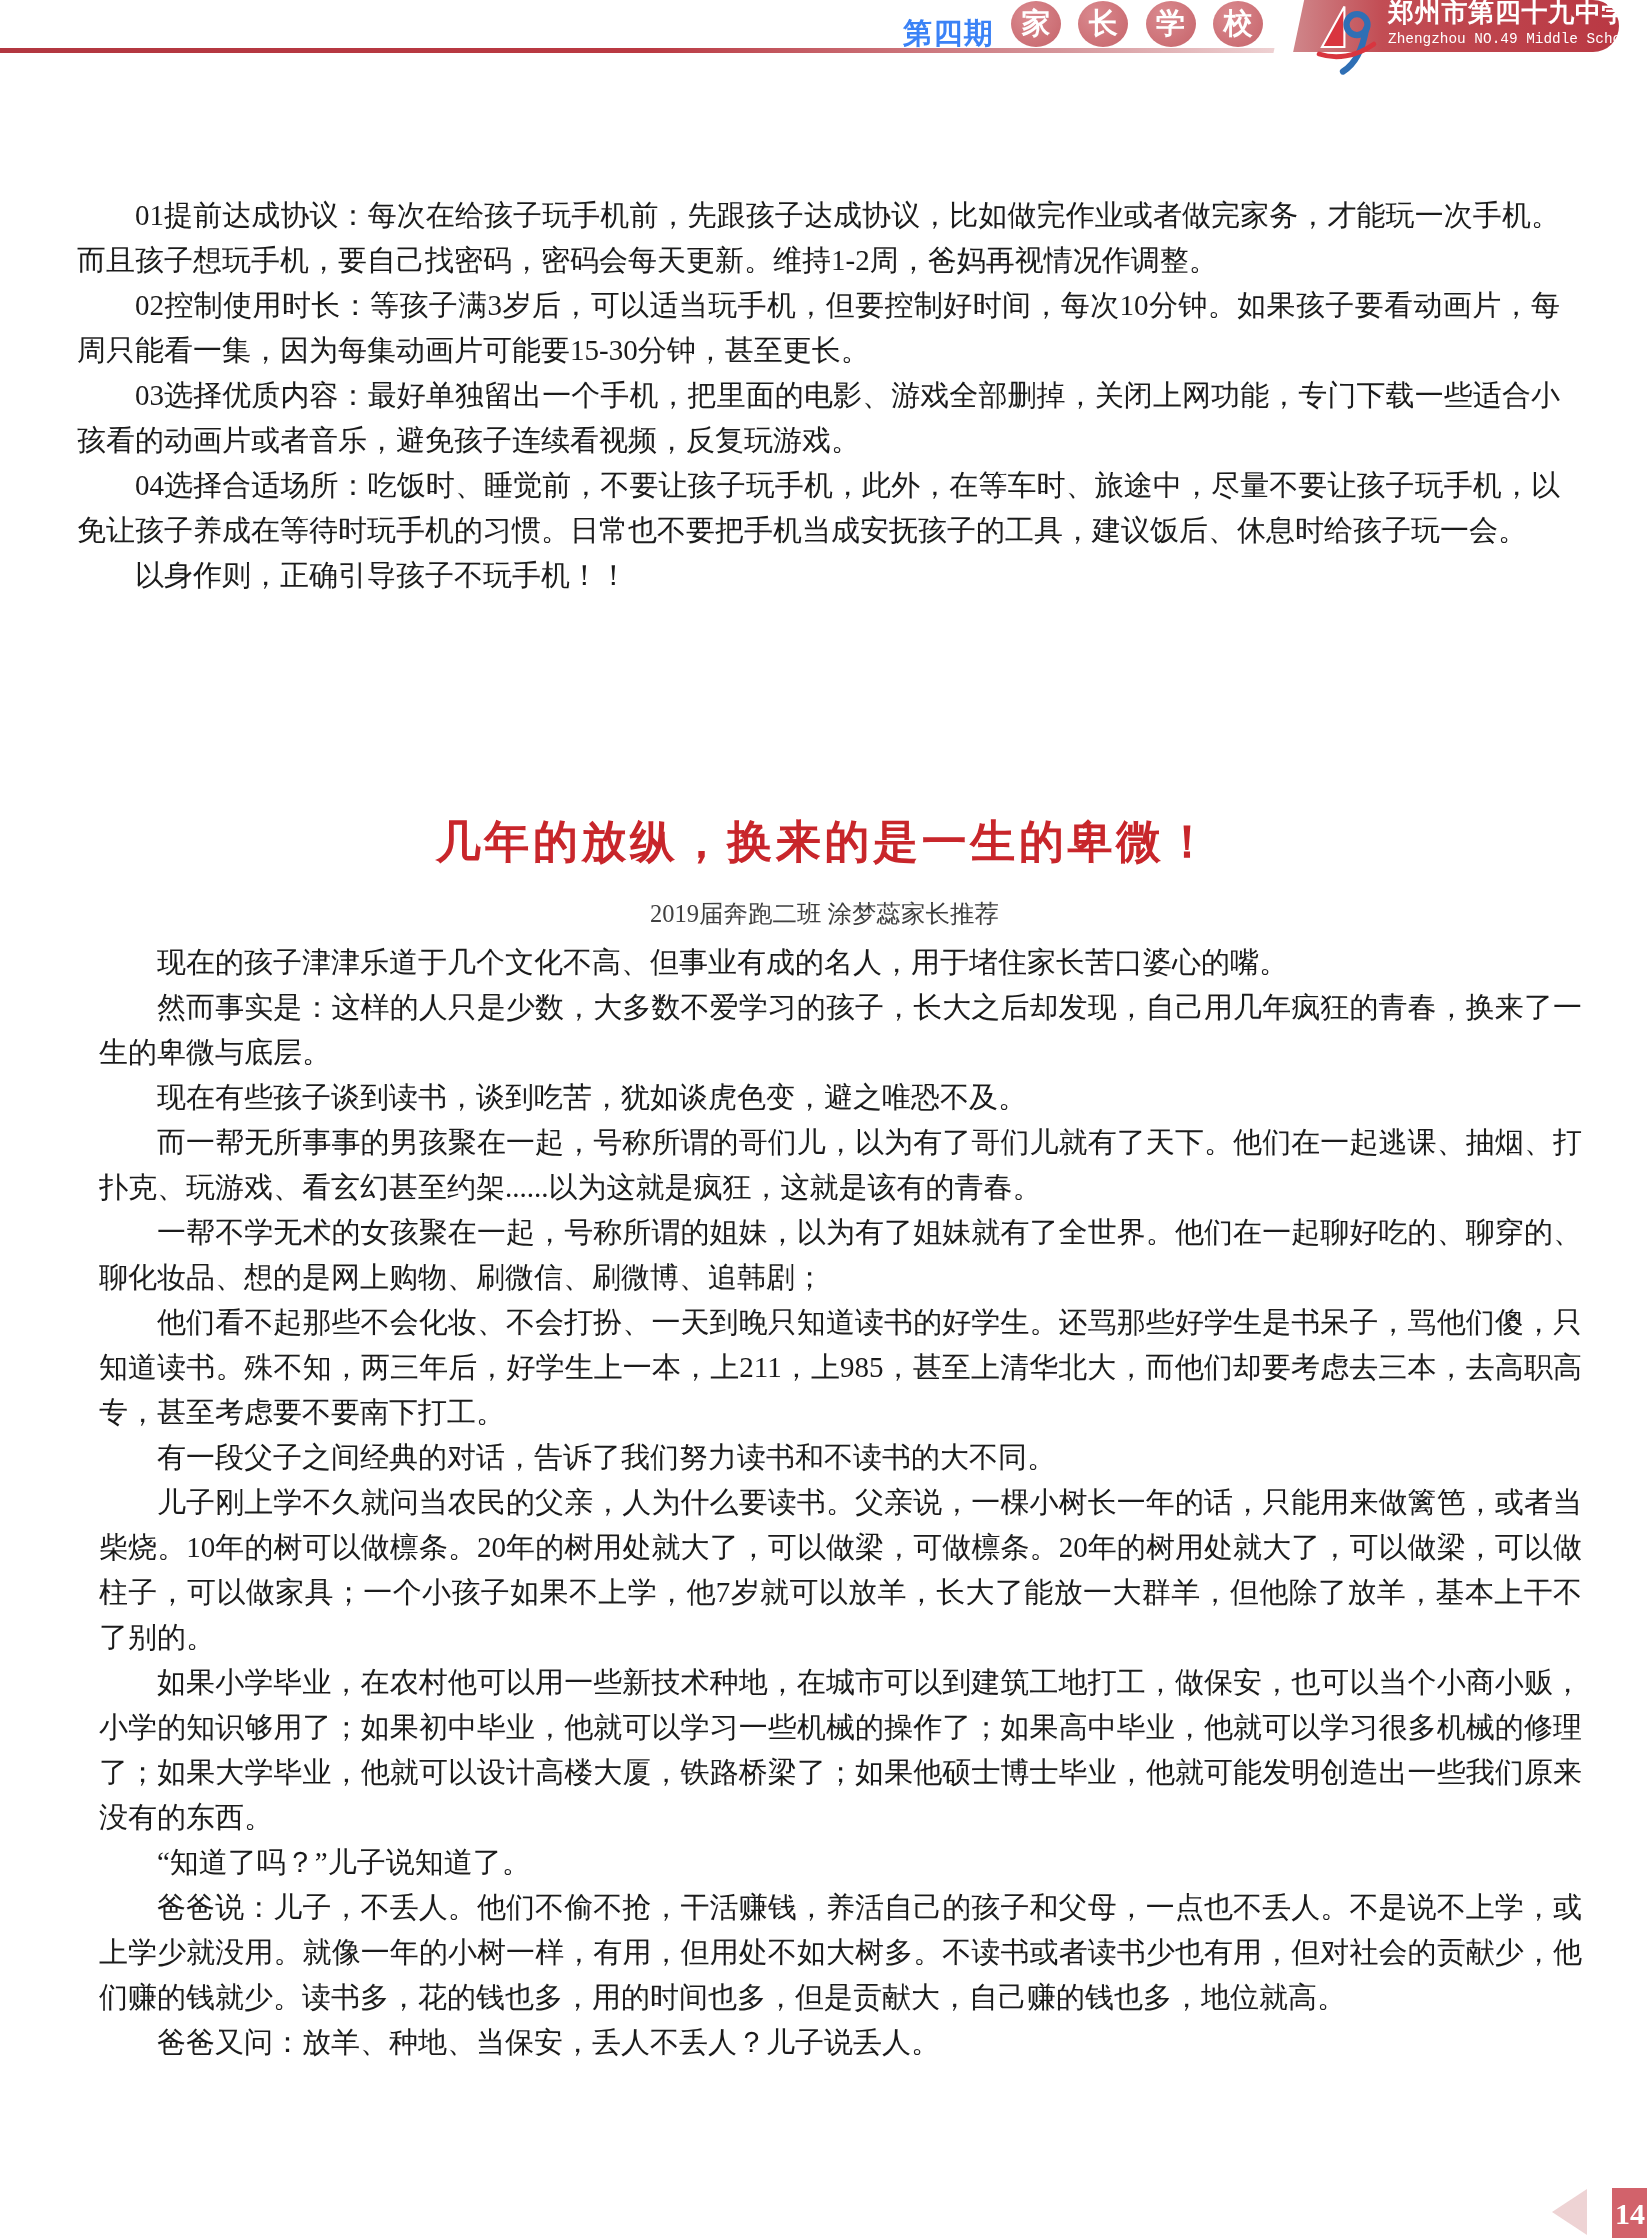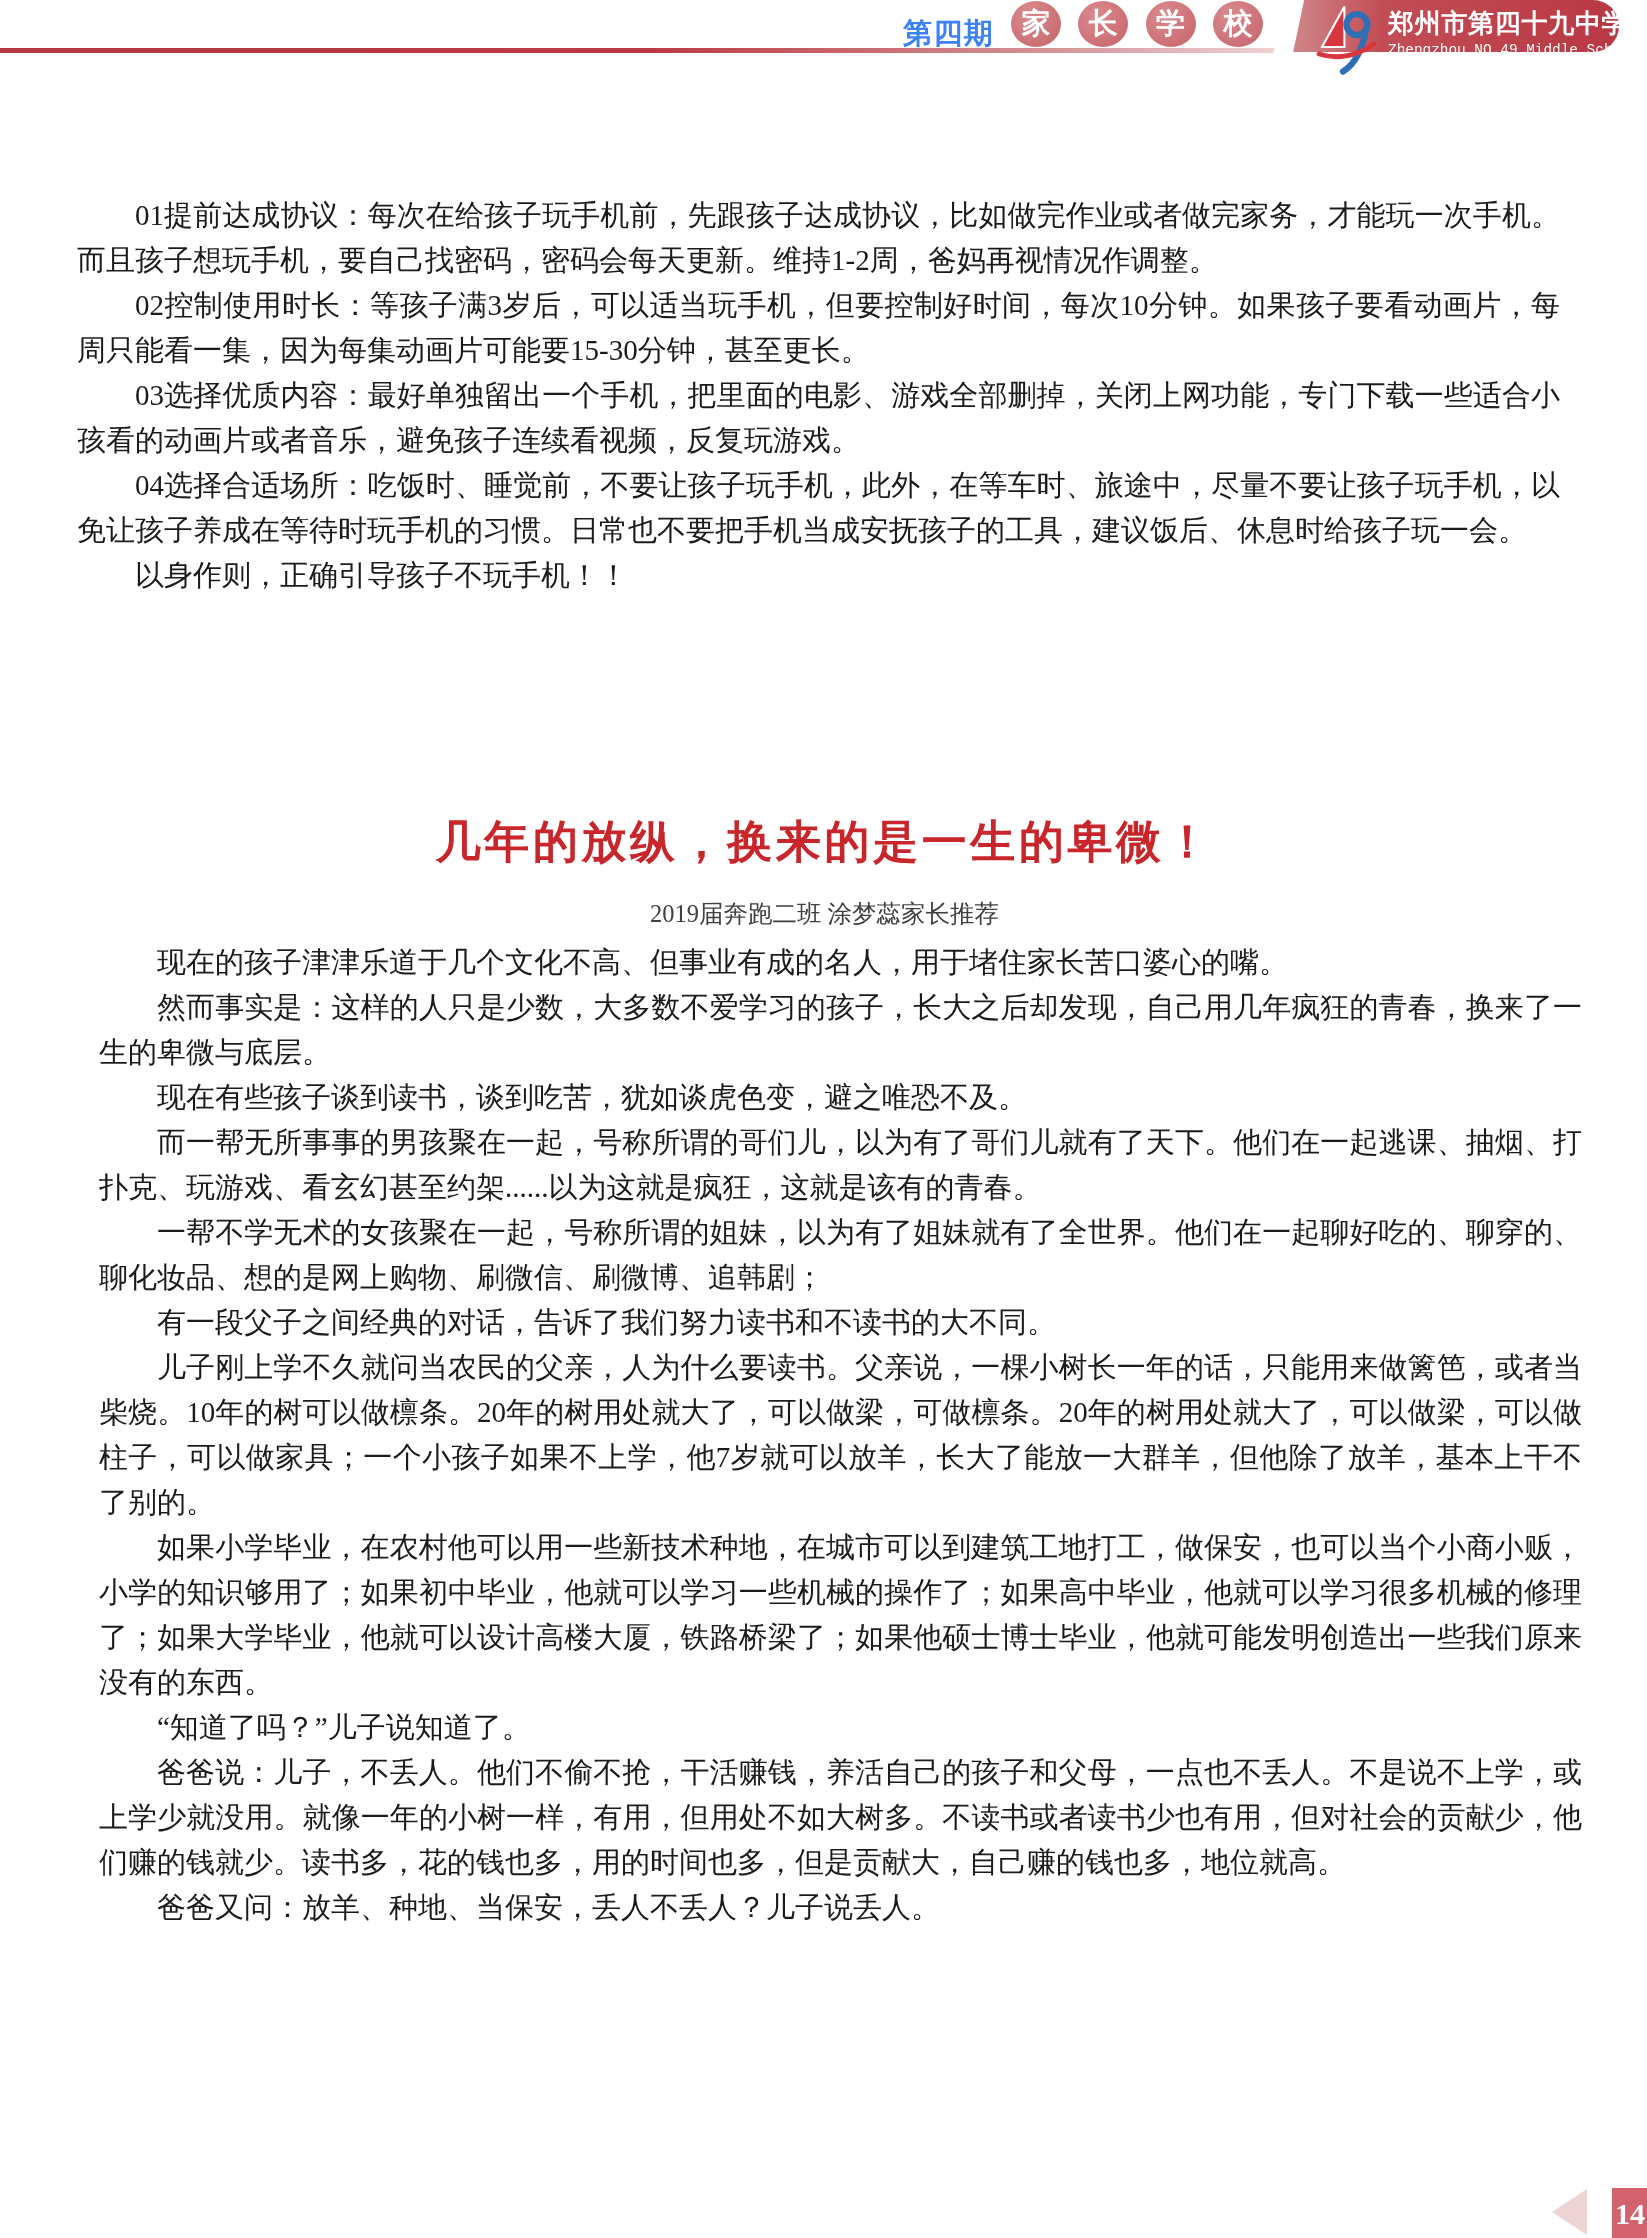--- a/index.html
+++ b/index.html
@@ -30,21 +30,21 @@
   .band{
     position:absolute;left:1290px;top:0;width:329px;height:52px;
     background:linear-gradient(90deg,#d0888c 0%,#c24d54 28%,#b93843 100%);
     border-radius:2.9px 29px 29px 2.9px;
   }
   .band::before{ 
     content:"";position:absolute;left:-11.5px;top:-5.8px;width:19px;height:68px;
     background:#fff;transform:rotate(12deg);
   }
   .band .logo{position:absolute;left:24.5px;top:2.9px;width:63px;height:74px;}
-  .band .names{position:absolute;left:98px;top:11px;color:#fff;line-height:1;}
+  .band .names{position:absolute;left:98px;top:0;color:#fff;line-height:1;}
   .band .cn{font-size:26px;font-weight:bold;letter-spacing:0.7px;white-space:nowrap;}
   .band .en{
     font-size:14.4px;margin-top:5.8px;white-space:nowrap;
     font-family:Liberation Mono, monospace;
   }
 
   
   .sec1{
     position:absolute;left:77px;top:193px;width:1483px;
     font-size:29px;line-height:45px;text-align:justify;
@@ -118,20 +118,21 @@
 
 <div class="art-title">几年的放纵，换来的是一生的卑微！</div>
 <div class="art-byline">2019届奔跑二班 涂梦蕊家长推荐</div>
 
 <div class="sec2">
   <p>现在的孩子津津乐道于几个文化不高、但事业有成的名人，用于堵住家长苦口婆心的嘴。</p>
   <p>然而事实是：这样的人只是少数，大多数不爱学习的孩子，长大之后却发现，自己用几年疯狂的青春，换来了一生的卑微与底层。</p>
   <p>现在有些孩子谈到读书，谈到吃苦，犹如谈虎色变，避之唯恐不及。</p>
   <p>而一帮无所事事的男孩聚在一起，号称所谓的哥们儿，以为有了哥们儿就有了天下。他们在一起逃课、抽烟、打扑克、玩游戏、看玄幻甚至约架......以为这就是疯狂，这就是该有的青春。</p>
   <p>一帮不学无术的女孩聚在一起，号称所谓的姐妹，以为有了姐妹就有了全世界。他们在一起聊好吃的、聊穿的、聊化妆品、想的是网上购物、刷微信、刷微博、追韩剧；</p>
+  <p>他们看不起那些不会化妆、不会打扮、一天到晚只知道读书的好学生。还骂那些好学生是书呆子，骂他们傻，只知道读书。殊不知，两三年后，好学生上一本，上211，上985，甚至上清华北大，而他们却要考虑去三本，去高职高专，甚至考虑要不要南下打工。</p>
   <p>有一段父子之间经典的对话，告诉了我们努力读书和不读书的大不同。</p>
   <p>儿子刚上学不久就问当农民的父亲，人为什么要读书。父亲说，一棵小树长一年的话，只能用来做篱笆，或者当柴烧。10年的树可以做檩条。20年的树用处就大了，可以做梁，可做檩条。20年的树用处就大了，可以做梁，可以做柱子，可以做家具；一个小孩子如果不上学，他7岁就可以放羊，长大了能放一大群羊，但他除了放羊，基本上干不了别的。</p>
   <p>如果小学毕业，在农村他可以用一些新技术种地，在城市可以到建筑工地打工，做保安，也可以当个小商小贩，小学的知识够用了；如果初中毕业，他就可以学习一些机械的操作了；如果高中毕业，他就可以学习很多机械的修理了；如果大学毕业，他就可以设计高楼大厦，铁路桥梁了；如果他硕士博士毕业，他就可能发明创造出一些我们原来没有的东西。</p>
   <p>“知道了吗？”儿子说知道了。</p>
   <p>爸爸说：儿子，不丢人。他们不偷不抢，干活赚钱，养活自己的孩子和父母，一点也不丢人。不是说不上学，或上学少就没用。就像一年的小树一样，有用，但用处不如大树多。不读书或者读书少也有用，但对社会的贡献少，他们赚的钱就少。读书多，花的钱也多，用的时间也多，但是贡献大，自己赚的钱也多，地位就高。</p>
   <p>爸爸又问：放羊、种地、当保安，丢人不丢人？儿子说丢人。</p>
 </div>
 
 <div class="page-tri"></div>
 <div class="page-box">14</div>

